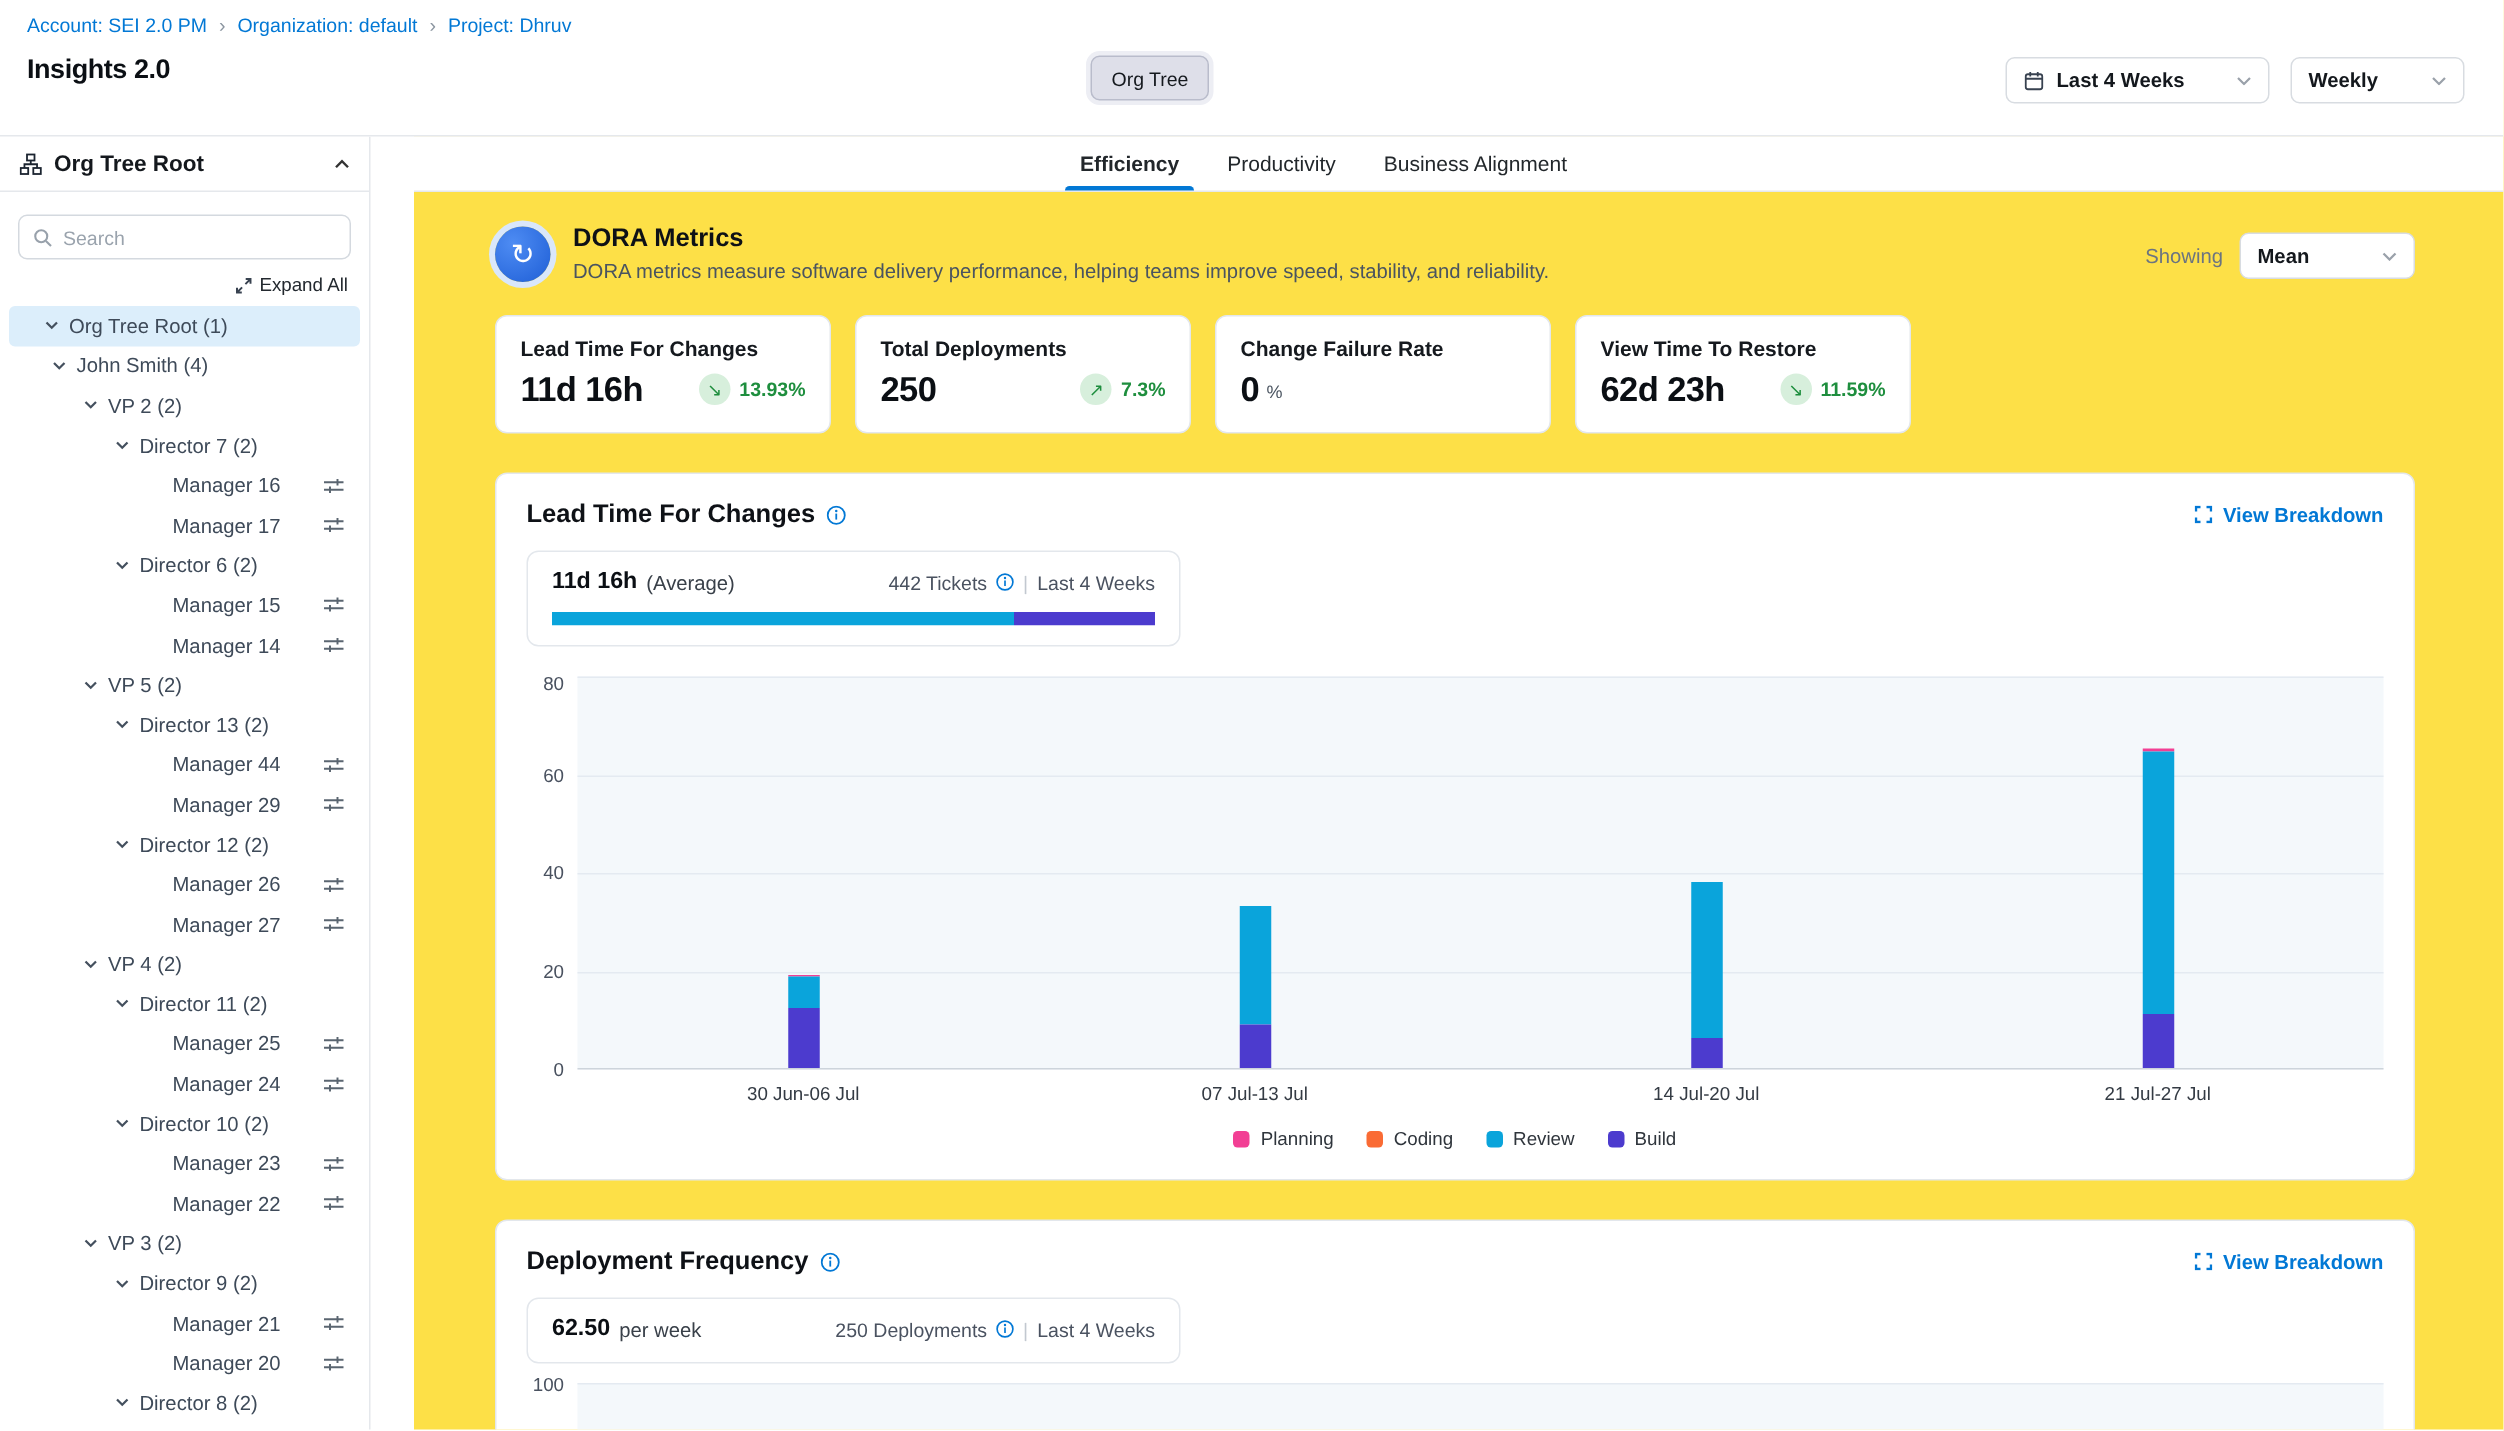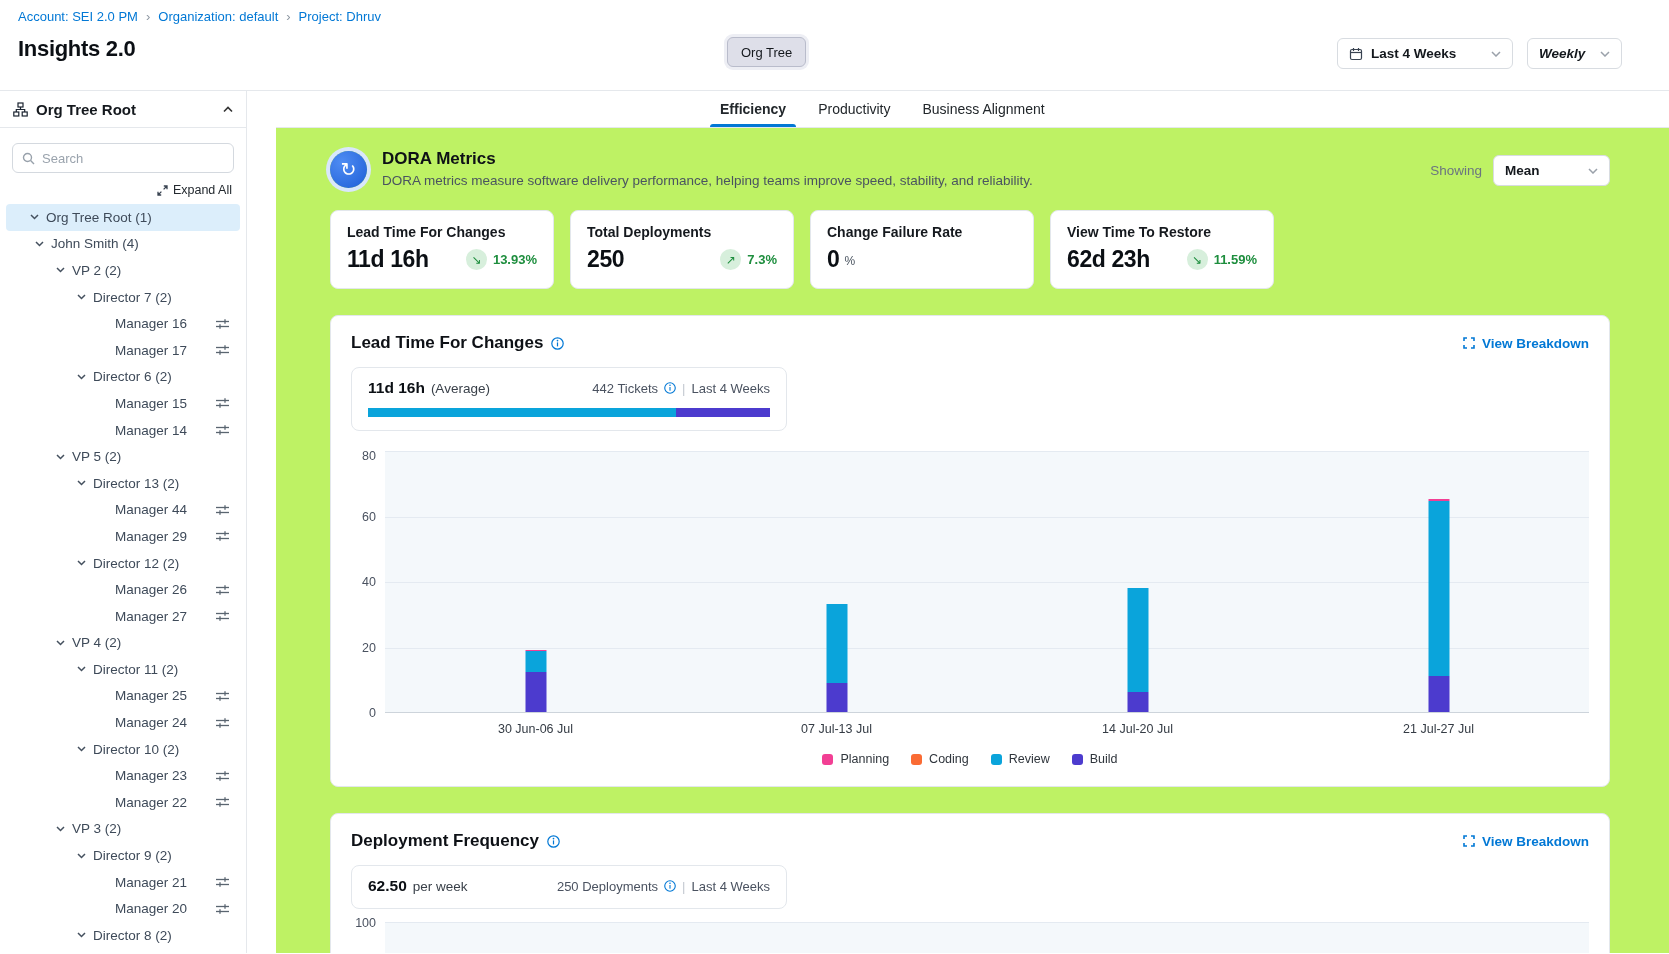--- a/index.html
+++ b/index.html
@@ -4,28 +4,28 @@
 <style>
   * { box-sizing: border-box; margin: 0; padding: 0; }
   html,body { width:1669px; height:954px; overflow:hidden; background:#fff;
     font-family:"Liberation Sans", sans-serif; color:#1b2430; }
 
   
   .top { height:91px; background:#fff; border-bottom:1px solid #E5E8EC; position:relative; }
   .breadcrumb { position:absolute; left:18px; top:9px; display:flex; align-items:center; gap:8px; font-size:13px; }
   .crumb { color:#0278D5; cursor:pointer; }
   .crumb-sep { color:#8C96A1; font-size:13px; }
-  .page-title { position:absolute; left:18px; top:36px; font-size:22px; font-weight:700; color:#0B0F14; letter-spacing:-0.3px; }
+  .page-title { position:absolute; left:18px; top:36px; font-size:18px; font-weight:700; color:#0B0F14; letter-spacing:-0.3px; }
   .orgtree-btn { position:absolute; left:727px; top:37px; height:30px; padding:0 13px; display:flex; align-items:center;
     background:#DEDFE9; border:1px solid #B9BCCB; border-radius:6px; font-size:13px; color:#14181D;
     box-shadow:0 0 0 3px #EDEEF4; cursor:pointer; }
   .select { position:absolute; top:38px; height:31px; background:#fff; border:1px solid #D8DCE1; border-radius:6px;
     display:flex; align-items:center; padding:0 11px; gap:8px; font-size:13.5px; font-weight:600; color:#14181D; cursor:pointer; }
   .sel-range { left:1337px; width:176px; }
-  .sel-gran { left:1527px; width:95px;font-style:italic; }
+  .sel-gran { left:1527px; width:116px; }
   .sel-chev { margin-left:auto; display:flex; }
 
   
   .shell { display:flex; height:862px;gap:29px; }
 
   
   .sidebar { width:247px; background:#fff; border-right:1px solid #E5E8EC; flex:none; overflow:hidden; }
   .sb-head { height:37px; border-bottom:1px solid #E5E8EC; display:flex; align-items:center; gap:8px; padding:0 13px; }
   .sb-title { font-size:15px; font-weight:700; color:#14181D; }
   .sb-collapse { margin-left:auto; display:flex; cursor:pointer; }
@@ -33,21 +33,21 @@
   .sb-search input { border:none; outline:none; flex:1; font-size:13px; color:#1d4ed8; font-family:"Liberation Sans",sans-serif; }
   .sb-search input::placeholder { color:#9AA3AD; }
   .expand-all { display:flex; justify-content:flex-end; align-items:center; gap:5px; margin:10px 14px 7px; font-size:12.5px; color:#23292F; cursor:pointer; }
   .tree-row { display:flex; align-items:center; height:26.6px; margin:0 6px; border-radius:4px; font-size:13.5px; color:#3E4A59; position:relative; cursor:pointer; }
   .tree-row.selected { background:#DCEEFB; }
   .tchev { display:flex; width:16px; flex:none; }
   .tlabel { white-space:nowrap; }
   .row-icon { position:absolute; right:10px; display:flex; }
 
   
-  .main { flex:1; display:flex; flex-direction:column; background:#bef264; min-width:0; }
+  .main { flex:1; display:flex; flex-direction:column; background:#fde047; min-width:0; }
   .tabsbar { height:37px; background:#fff; border-bottom:1px solid #E5E8EC; display:flex; align-items:flex-end; flex:none; }
   .tabs { display:flex; gap:28px; margin-left:442px; }
   .tab { padding:9px 2px 10px; font-size:14px; color:#22272B; position:relative; cursor:pointer; white-space:nowrap; }
   .tab.active { font-weight:700; }
   .tab.active::after { content:''; position:absolute; left:-8px; right:-8px; bottom:0; height:3px; background:#0278D5; border-radius:3px 3px 0 0; }
   .content { flex:1; padding:21px 59px 0 54px; overflow:hidden; }
 
   
   .dora-head { display:flex; align-items:flex-start; }
   .dora-icon { width:37px; height:37px; border-radius:50%; flex:none; margin-top:2px;

